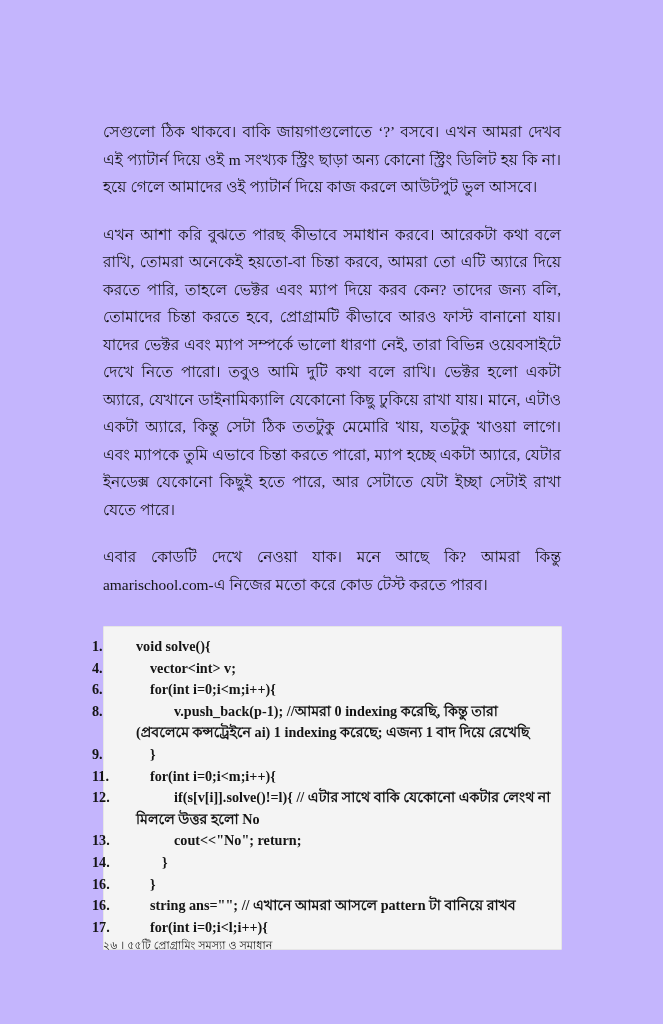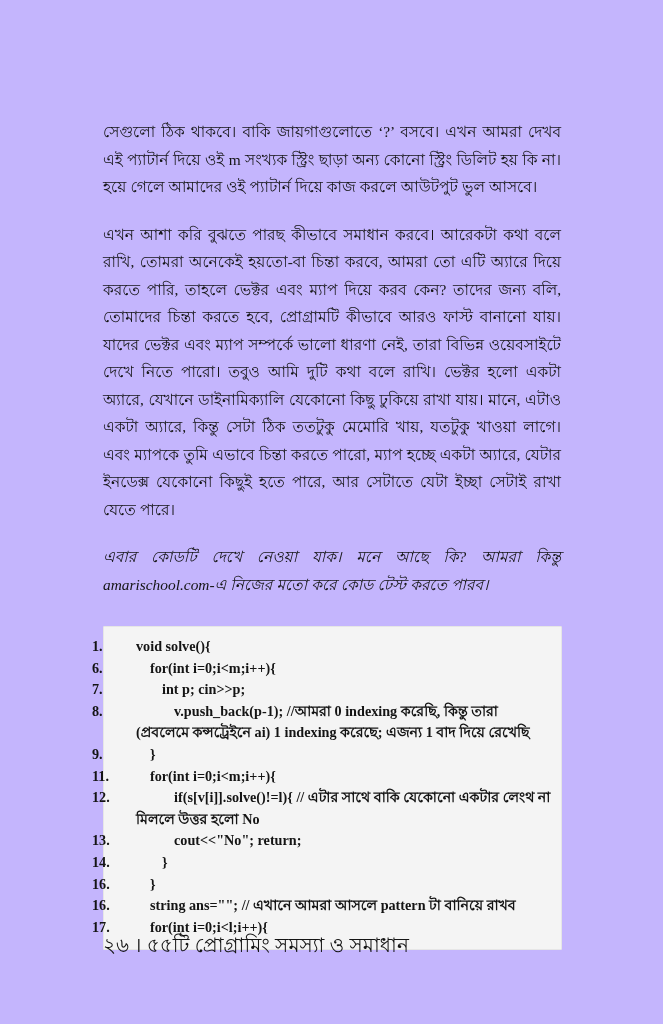--- a/index.html
+++ b/index.html
@@ -34,21 +34,20 @@
     margin: 0 0 20px 0;
     font-size: 15.4px;
     line-height: 27.5px;
     text-align: justify;
     text-justify: inter-word;
     word-spacing: 0.2px;
     color: #141414;
   }
   p.para:last-of-type {
     margin-bottom: 28px;
-    font-style: italic;
   }
   .code-block {
     margin-top: 2px;
     background: #f4f4f4;
     border: 1px solid #e6e6e6;
     border-radius: 1px;
     padding: 9px 10px 11px 10px;
     width: 437px;
     box-sizing: content-box;
   }
@@ -65,21 +64,21 @@
   }
   .ln {
     display: inline-block;
     width: 22px;
     text-align: left;
   }
   .footer {
     position: absolute;
     left: 103px;
     top: 935px;
-    font-size: 20px;
+    font-size: 11px;
     line-height: 20px;
     color: #141414;
     letter-spacing: 0.1px;
   }
 </style>
 </head>
 <body>
 
 <div class="page">
 
@@ -87,22 +86,22 @@
 
     <p class="para">সেগুলো ঠিক থাকবে। বাকি জায়গাগুলোতে ‘?’ বসবে। এখন আমরা দেখব এই প্যাটার্ন দিয়ে ওই m সংখ্যক স্ট্রিং ছাড়া অন্য কোনো স্ট্রিং ডিলিট হয় কি না। হয়ে গেলে আমাদের ওই প্যাটার্ন দিয়ে কাজ করলে আউটপুট ভুল আসবে।</p>
 
     <p class="para">এখন আশা করি বুঝতে পারছ কীভাবে সমাধান করবে। আরেকটা কথা বলে রাখি, তোমরা অনেকেই হয়তো-বা চিন্তা করবে, আমরা তো এটি অ্যারে দিয়ে করতে পারি, তাহলে ভেক্টর এবং ম্যাপ দিয়ে করব কেন? তাদের জন্য বলি, তোমাদের চিন্তা করতে হবে, প্রোগ্রামটি কীভাবে আরও ফাস্ট বানানো যায়। যাদের ভেক্টর এবং ম্যাপ সম্পর্কে ভালো ধারণা নেই, তারা বিভিন্ন ওয়েবসাইটে দেখে নিতে পারো। তবুও আমি দুটি কথা বলে রাখি। ভেক্টর হলো একটা অ্যারে, যেখানে ডাইনামিক্যালি যেকোনো কিছু ঢুকিয়ে রাখা যায়। মানে, এটাও একটা অ্যারে, কিন্তু সেটা ঠিক ততটুকু মেমোরি খায়, যতটুকু খাওয়া লাগে। এবং ম্যাপকে তুমি এভাবে চিন্তা করতে পারো, ম্যাপ হচ্ছে একটা অ্যারে, যেটার ইনডেক্স যেকোনো কিছুই হতে পারে, আর সেটাতে যেটা ইচ্ছা সেটাই রাখা যেতে পারে।</p>
 
     <p class="para">এবার কোডটি দেখে নেওয়া যাক। মনে আছে কি? আমরা কিন্তু amarischool.com-এ নিজের মতো করে কোড টেস্ট করতে পারব।</p>
 
     <div class="code-block">
       <div id="code-lines">
           <div class="code-line"><span class="ln">1.</span><span><span style="display: inline-block; width: 0px;"></span><span>void solve(){</span></span></div>
+          <div class="code-line"><span class="ln">4.</span><span><span style="display: inline-block; width: 14px;"></span><span>vector&lt;int&gt; v;</span></span></div>
           <div class="code-line"><span class="ln">6.</span><span><span style="display: inline-block; width: 14px;"></span><span>for(int i=0;i&lt;m;i++){</span></span></div>
-          <div class="code-line"><span class="ln">7.</span><span><span style="display: inline-block; width: 26px;"></span><span>int p; cin&gt;&gt;p;</span></span></div>
           <div class="code-line"><span class="ln">8.</span><span><span style="display: inline-block; width: 38px;"></span><span>v.push_back(p-1); //আমরা 0 indexing করেছি, কিন্তু তারা (প্রবলেমে কন্সট্রেইনে ai) 1 indexing করেছে; এজন্য 1 বাদ দিয়ে রেখেছি</span></span></div>
           <div class="code-line"><span class="ln">9.</span><span><span style="display: inline-block; width: 14px;"></span><span>}</span></span></div>
           <div class="code-line"><span class="ln">11.</span><span><span style="display: inline-block; width: 14px;"></span><span>for(int i=0;i&lt;m;i++){</span></span></div>
           <div class="code-line"><span class="ln">12.</span><span><span style="display: inline-block; width: 38px;"></span><span>if(s[v[i]].solve()!=l){ // এটার সাথে বাকি যেকোনো একটার লেংথ না মিললে উত্তর হলো No</span></span></div>
           <div class="code-line"><span class="ln">13.</span><span><span style="display: inline-block; width: 38px;"></span><span>cout&lt;&lt;"No"; return;</span></span></div>
           <div class="code-line"><span class="ln">14.</span><span><span style="display: inline-block; width: 26px;"></span><span>}</span></span></div>
           <div class="code-line"><span class="ln">16.</span><span><span style="display: inline-block; width: 14px;"></span><span>}</span></span></div>
           <div class="code-line"><span class="ln">16.</span><span><span style="display: inline-block; width: 14px;"></span><span>string ans="";  // এখানে আমরা আসলে pattern টা বানিয়ে রাখব</span></span></div>
           <div class="code-line"><span class="ln">17.</span><span><span style="display: inline-block; width: 14px;"></span><span>for(int i=0;i&lt;l;i++){</span></span></div>
         </div>

